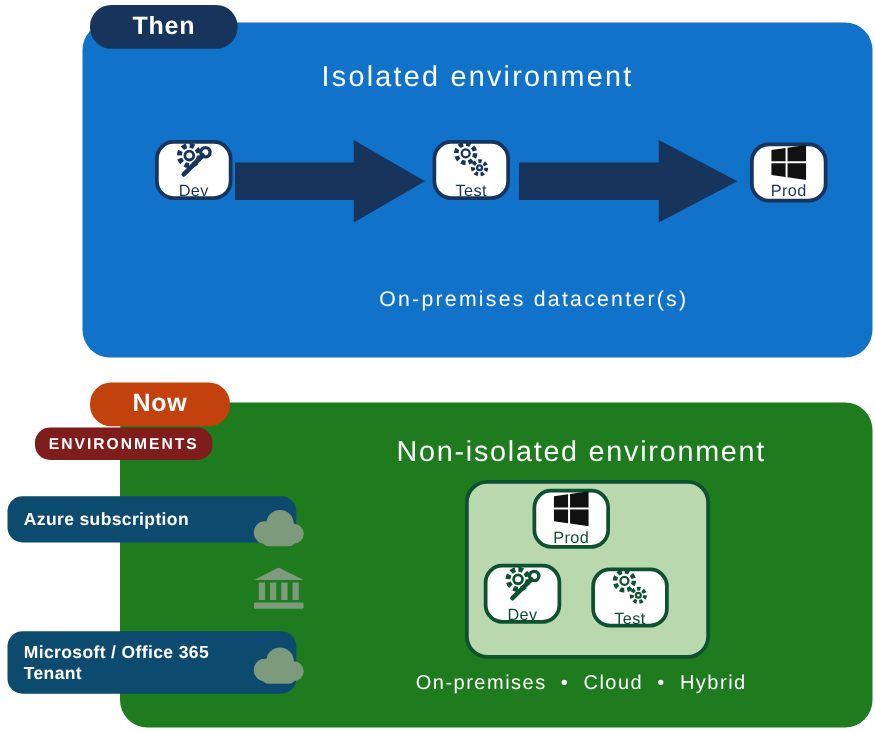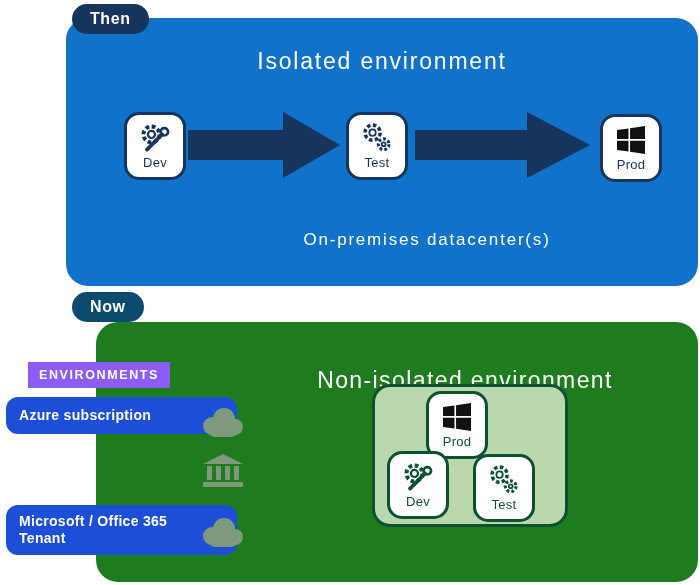--- a/index.html
+++ b/index.html
@@ -1,40 +1,40 @@
 <!DOCTYPE html>
 <html><head>
 <meta charset="utf-8">
 <style>
   html,body{margin:0;padding:0;background:#fff;}
   body{font-family:"Liberation Sans", sans-serif;}
   .stage{position:relative;width:700px;height:585px;background:#ffffff;overflow:hidden;}
 
   
   .then-panel{position:absolute;left:66px;top:18px;width:632px;height:268px;background:#1072c9;border-radius:22px;}
-  .badge{position:absolute;color:#ffffff;font-weight:bold;font-size:16px;letter-spacing:.6px;padding:6px 18px;border-radius:17px;z-index:5;}
+  .badge{position:absolute;color:#ffffff;font-weight:bold;font-size:20px;letter-spacing:.6px;padding:6px 34px;border-radius:17px;z-index:5;}
   .then-badge{left:72px;top:4px;background:#16345c;}
-  .now-badge{left:72px;top:292px;background:#0c4a6e;}
+  .now-badge{left:72px;top:306px;background:#c2410c;}
   .panel-title{position:absolute;color:#ffffff;font-size:23px;letter-spacing:1.8px;text-align:center;}
   .then-title{left:66px;top:48px;width:632px;}
   .then-footer{position:absolute;left:66px;top:230px;width:632px;color:#fff;font-size:17px;letter-spacing:1.8px;text-align:center;margin-left:45px;}
 
-  .node{position:absolute;width:62px;height:68px;background:#ffffff;border-radius:15px;display:flex;flex-direction:column;align-items:center;justify-content:center;box-sizing:border-box;}
+  .node{position:absolute;width:62px;height:48px;background:#ffffff;border-radius:15px;display:flex;flex-direction:column;align-items:center;justify-content:center;box-sizing:border-box;}
   .node-blue{border:3px solid #16345c;color:#16345c;}
   .node-green{border:3px solid #0e5131;color:#0e5131;}
   .node .nlabel{font-size:13px;margin-top:1px;letter-spacing:.3px;}
   .node .nicon{height:32px;display:flex;align-items:center;justify-content:center;}
 
   .arrow{position:absolute;z-index:1;}
 
   
   .now-panel{position:absolute;left:96px;top:322px;width:602px;height:260px;background:#1e7b1e;border-radius:22px;}
-  .now-title{left:310px;top:348px;width:310px;letter-spacing:1.4px;margin-top:19px;}
-  .env-header{position:absolute;left:28px;top:362px;width:142px;height:26px;line-height:26px;background:#8b5cf6;color:#fff;font-weight:bold;font-size:12.5px;letter-spacing:1.6px;text-align:center;border-radius:0;z-index:4;}
-  .env-row{position:absolute;left:6px;width:231px;background:#1d4ed8;border-radius:12px;color:#ffffff;font-weight:bold;font-size:14px;letter-spacing:.3px;display:flex;align-items:center;box-sizing:border-box;padding-left:13px;z-index:3;line-height:1.25;}
+  .now-title{left:310px;top:348px;width:310px;letter-spacing:1.4px;}
+  .env-header{position:absolute;left:28px;top:342px;width:142px;height:26px;line-height:26px;background:#7f1d1d;color:#fff;font-weight:bold;font-size:12.5px;letter-spacing:1.6px;text-align:center;border-radius:12px;z-index:4;}
+  .env-row{position:absolute;left:6px;width:231px;background:#0c4a6e;border-radius:12px;color:#ffffff;font-weight:bold;font-size:14px;letter-spacing:.3px;display:flex;align-items:center;box-sizing:border-box;padding-left:13px;z-index:3;line-height:1.25;}
   .row-azure{top:397px;height:37px;}
   .row-onprem{top:451px;height:37px;}
   .row-tenant{top:505px;height:50px;padding-right:42px;}
   .row-icon{position:absolute;z-index:4;color:#7d9a7d;}
   .cloud-1{left:198px;top:404px;}
   .bank-1{left:203px;top:454px;}
   .cloud-2{left:198px;top:514px;}
 
   .cluster{position:absolute;left:372px;top:384px;width:196px;height:143px;background:#b9d8ae;border:3px solid #0e5131;border-radius:18px;box-sizing:border-box;z-index:1;}
   .now-prod{left:426px;top:391px;z-index:2;}
@@ -169,14 +169,15 @@
       <svg width="32" height="32" viewBox="0 0 36 36" fill="none" stroke="currentColor">
         <circle cx="13" cy="12" r="8.5" stroke-width="4" stroke-dasharray="4 2.68"></circle>
         <circle cx="13" cy="12" r="3.6" stroke-width="2"></circle>
         <circle cx="25.5" cy="25" r="6" stroke-width="3.5" stroke-dasharray="3.1 2.28"></circle>
         <circle cx="25.5" cy="25" r="2.2" stroke-width="2"></circle>
       </svg>
     </span>
     <span class="nlabel">Test</span>
   </div>
 
+  <div class="now-footer">On-premises  •  Cloud  •  Hybrid</div>
 
 </div>
 
 </body></html>

